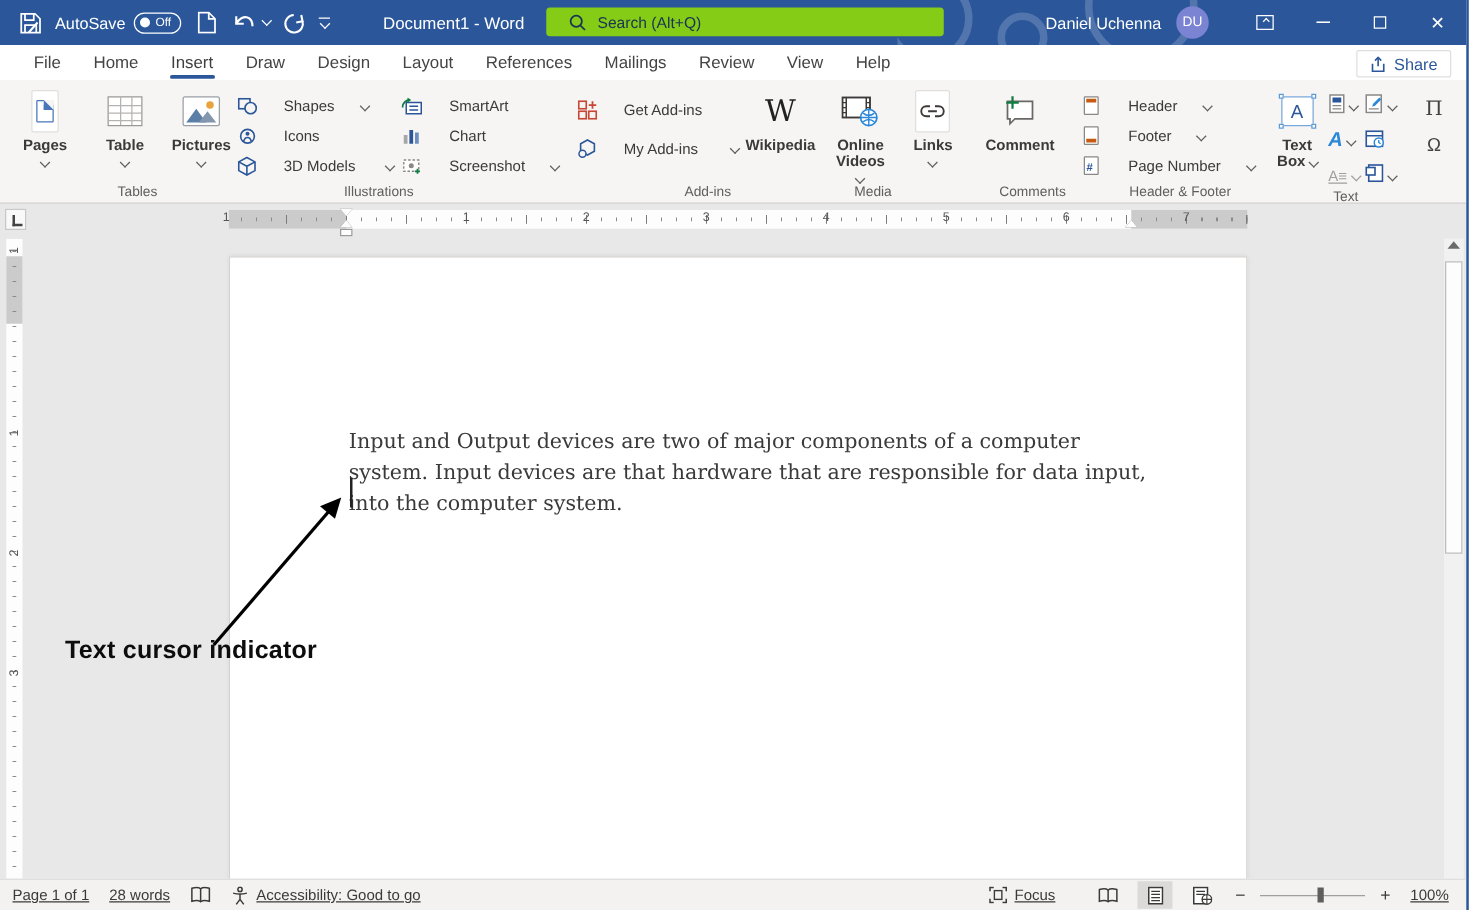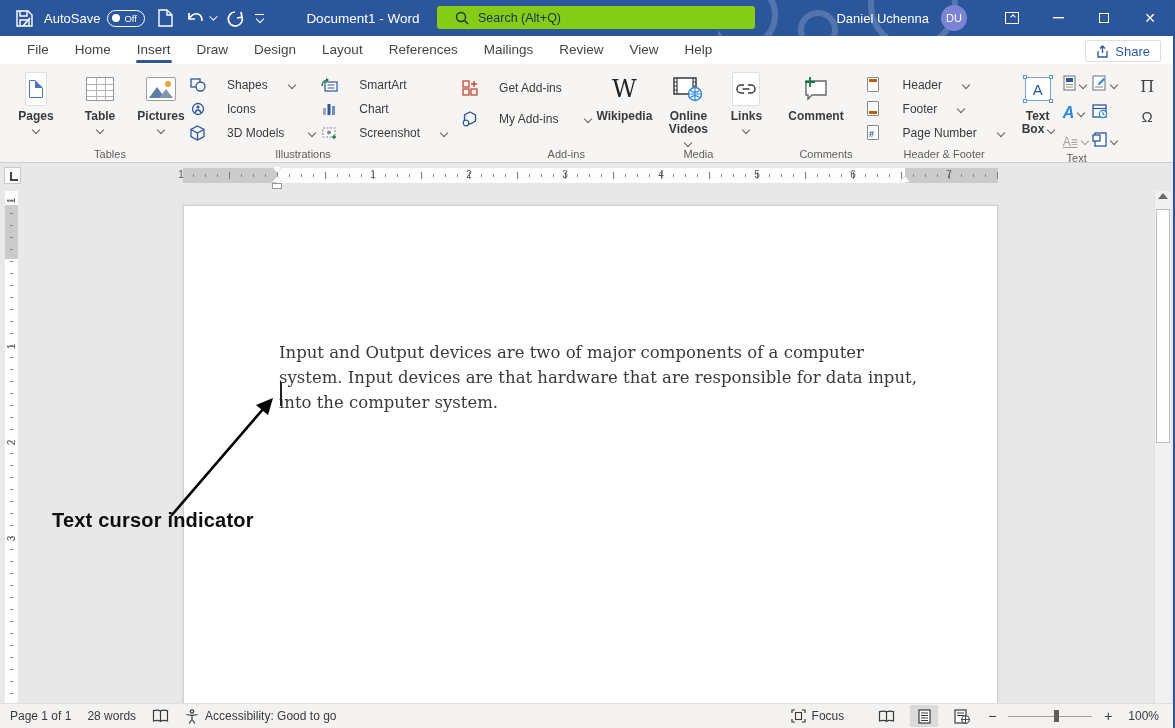--- a/index.html
+++ b/index.html
@@ -115,21 +115,21 @@
   
   .vscroll { position:absolute; right:2px; top:191px; width:17px; height:512px; background:#f1f1f1; border-left:1px solid #e3e3e3; }
   .vscroll .up { position:absolute; top:2px; left:3px; width:0; height:0; border-left:5px solid transparent; border-right:5px solid transparent; border-bottom:6px solid #6a6a6a; }
   .vscroll .thumb { position:absolute; left:1px; top:18px; width:14px; height:234px; background:#fdfdfd; border:1px solid #bdbdbd; }
 
   
   .statusbar { position:absolute; left:0; top:703px; width:100%; height:25px; background:#f3f2f1; border-top:1px solid #e1dfdd; display:flex; align-items:center; justify-content:space-between; font-size:12px; color:#3b3a39; }
   .sb-left, .sb-right { display:flex; align-items:center; gap:16px; }
   .sb-left { padding-left:10px; }
   .sb-right { padding-right:14px; gap:10px; }
-  .sb-item { display:flex; align-items:center; gap:6px; white-space:nowrap; }
+  .sb-item { display:flex; align-items:center; gap:6px; white-space:nowrap;text-decoration:underline; }
   .viewbtn { width:28px; height:22px; display:flex; align-items:center; justify-content:center; }
   .viewbtn.active { background:#dcdad8; }
   .zoomtrack { position:relative; width:84px; height:14px; display:flex; align-items:center; }
   .zoomtrack .line { width:100%; height:1px; background:#a19f9d; }
   .zoomtrack .handle { position:absolute; left:46px; top:1px; width:5px; height:12px; background:#605e5c; }
   .zsign { font-size:14px; color:#3b3a39; width:12px; text-align:center; }
 </style>
 </head>
 <body>
 

